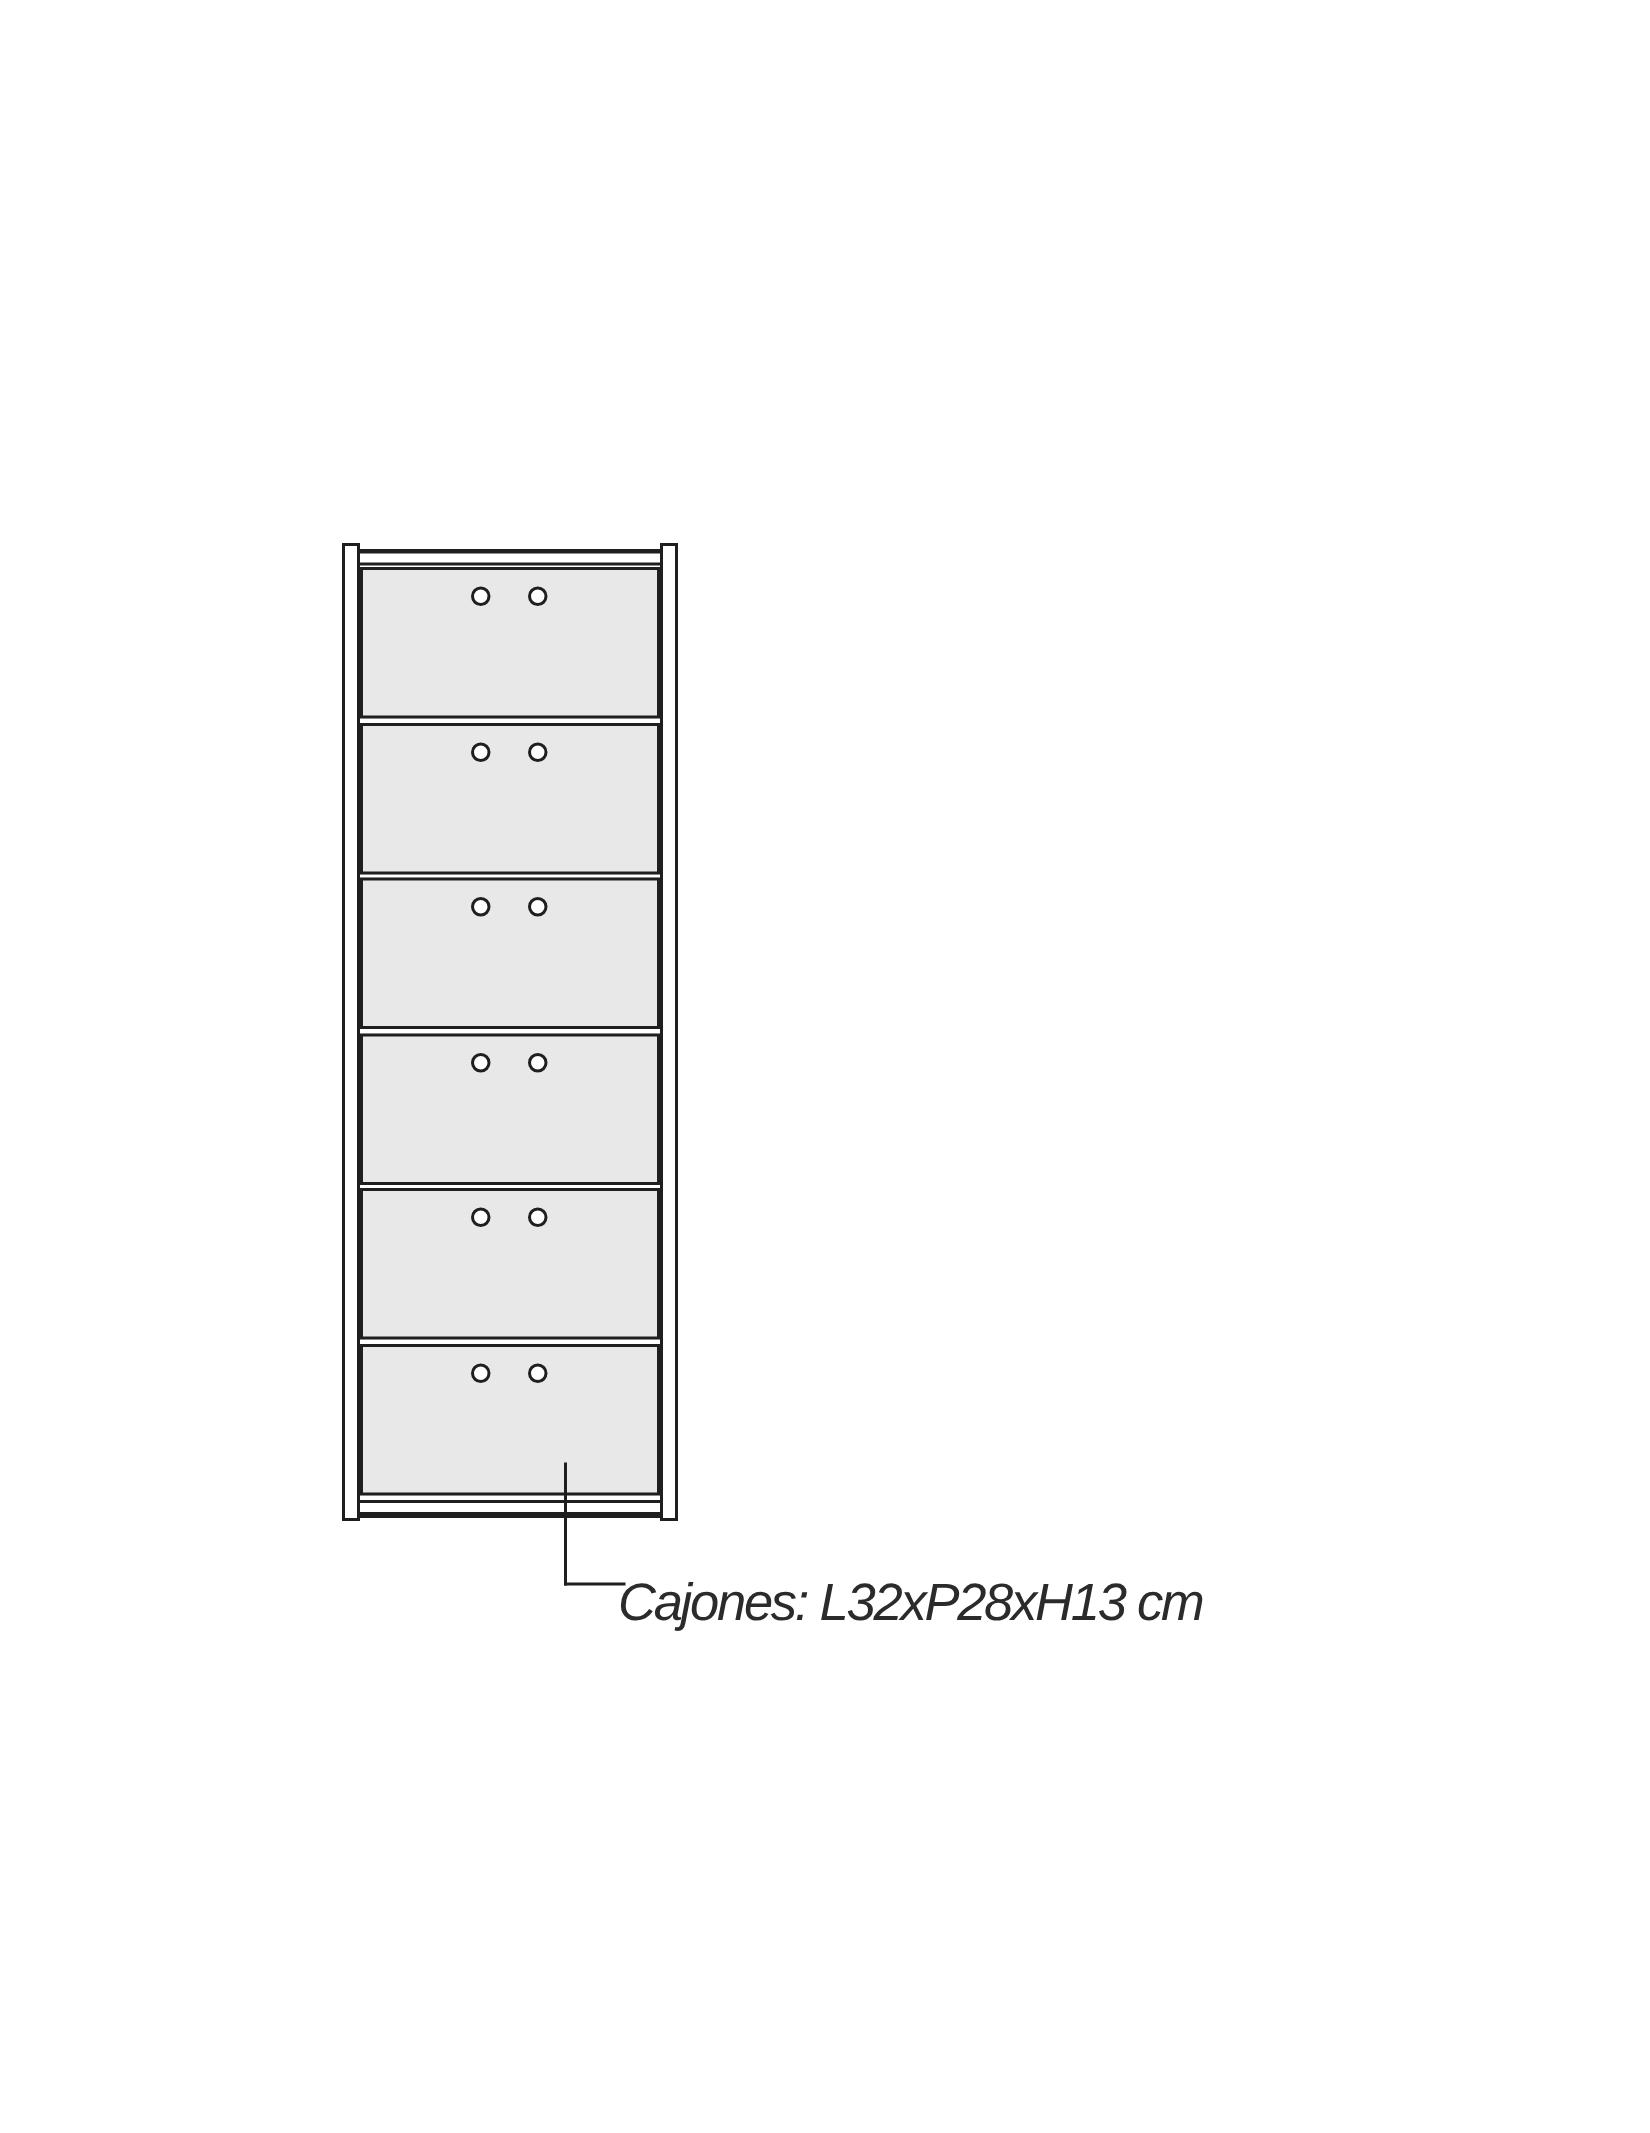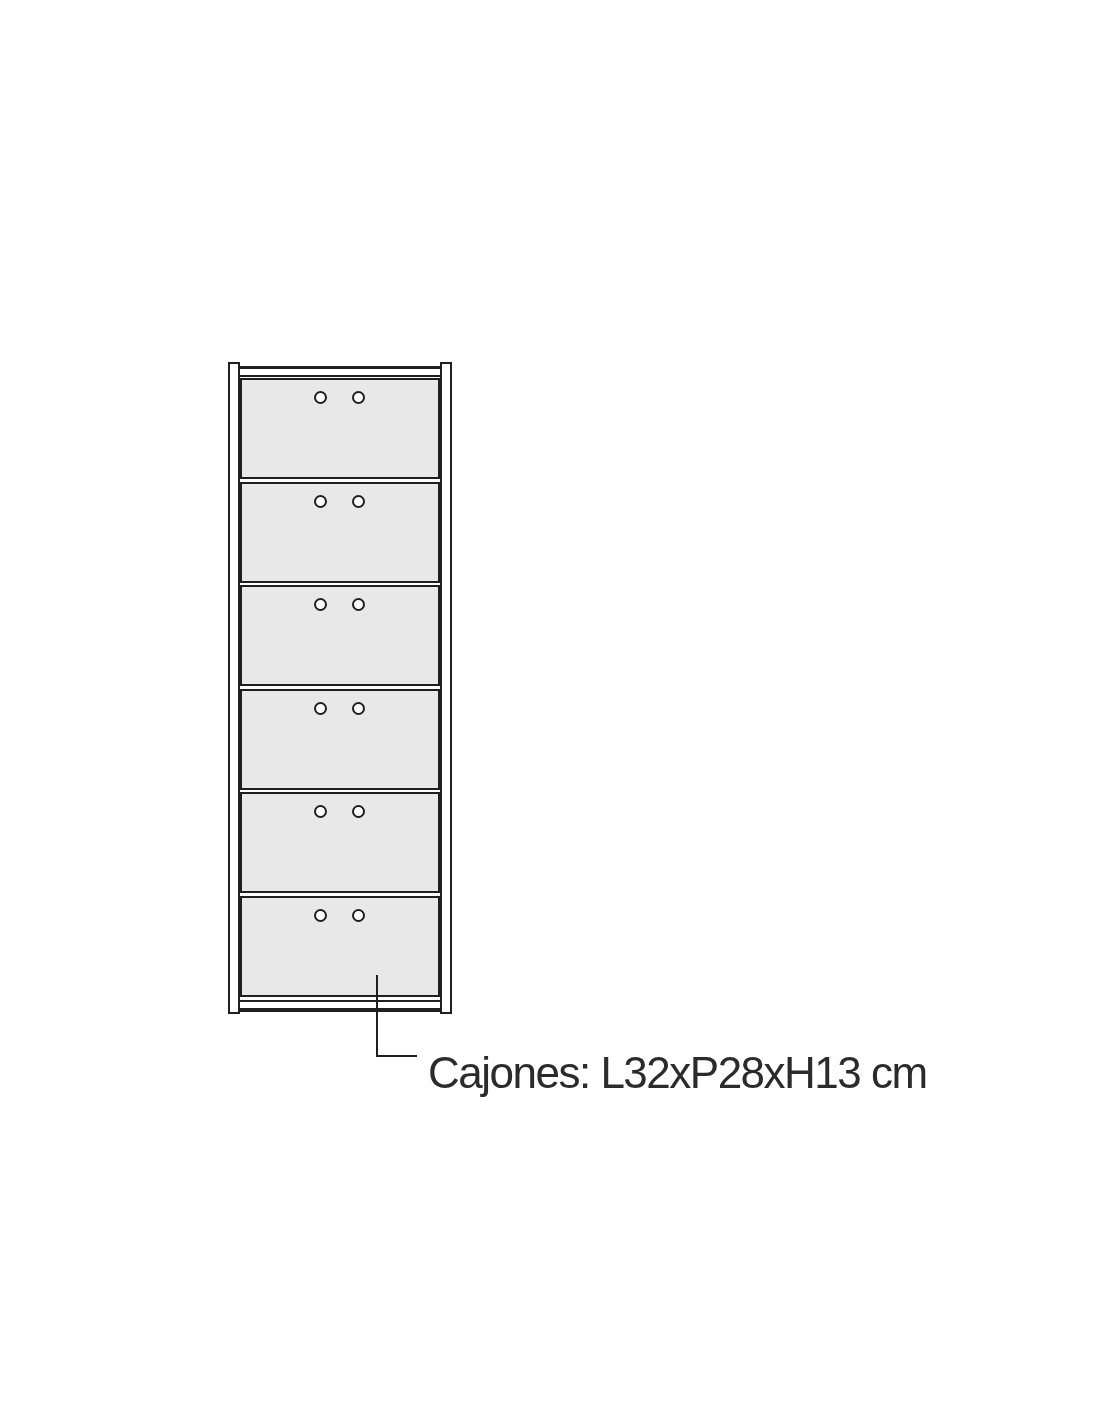--- a/index.html
+++ b/index.html
@@ -93,28 +93,29 @@
   .leader-h {
     position: absolute;
     left: 376px;
     top: 1055px;
     width: 41px;
     height: 2px;
     background: var(--stroke, #1f1f1f);
   }
   .callout-label {
     position: absolute;
-    left: 428px;
+    left: 412px;
     top: 1051px;
-    font-size: 44px;
+    font-size: 35px;
     font-weight: 300;
     letter-spacing: -1.5px;
     line-height: 1;
     color: var(--text, #2b2b2b);
     white-space: nowrap;
+    font-style: italic;
   }
 </style>
 </head>
 <body>
 
 <div class="canvas">
   <div class="cabinet">
     <div class="post post-left"></div>
     <div class="post post-right"></div>
     <div class="rail rail-top"></div>

